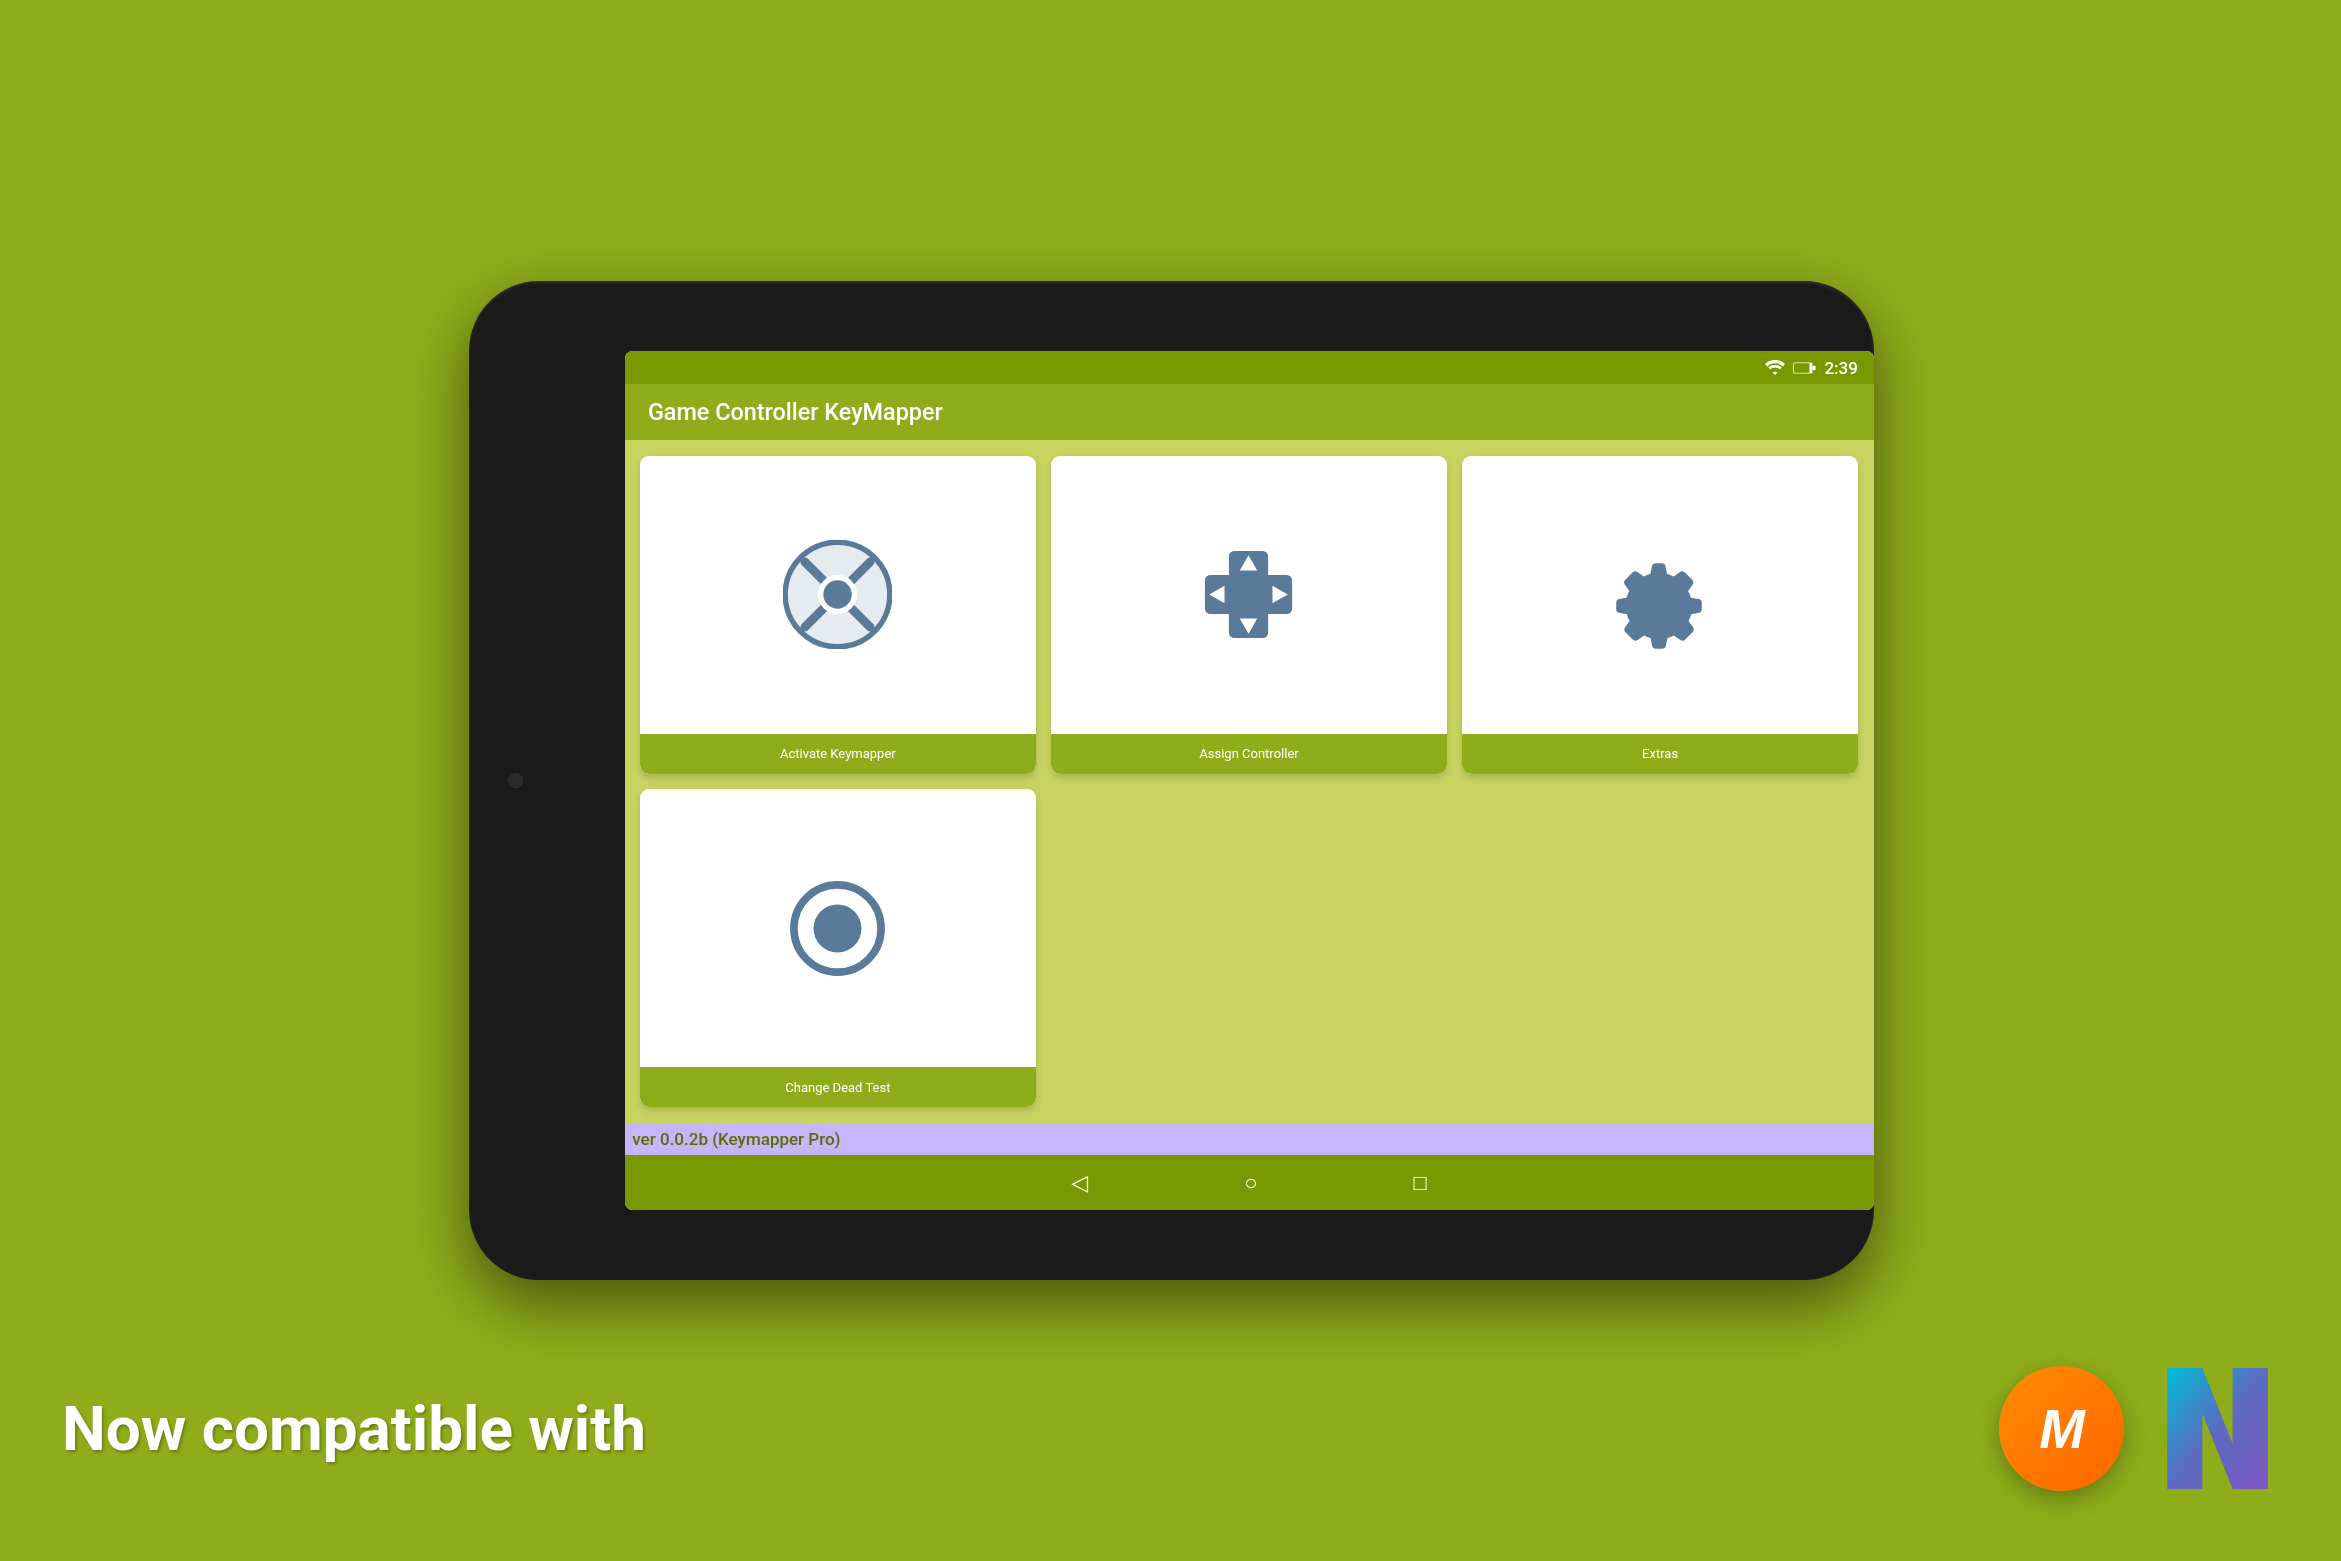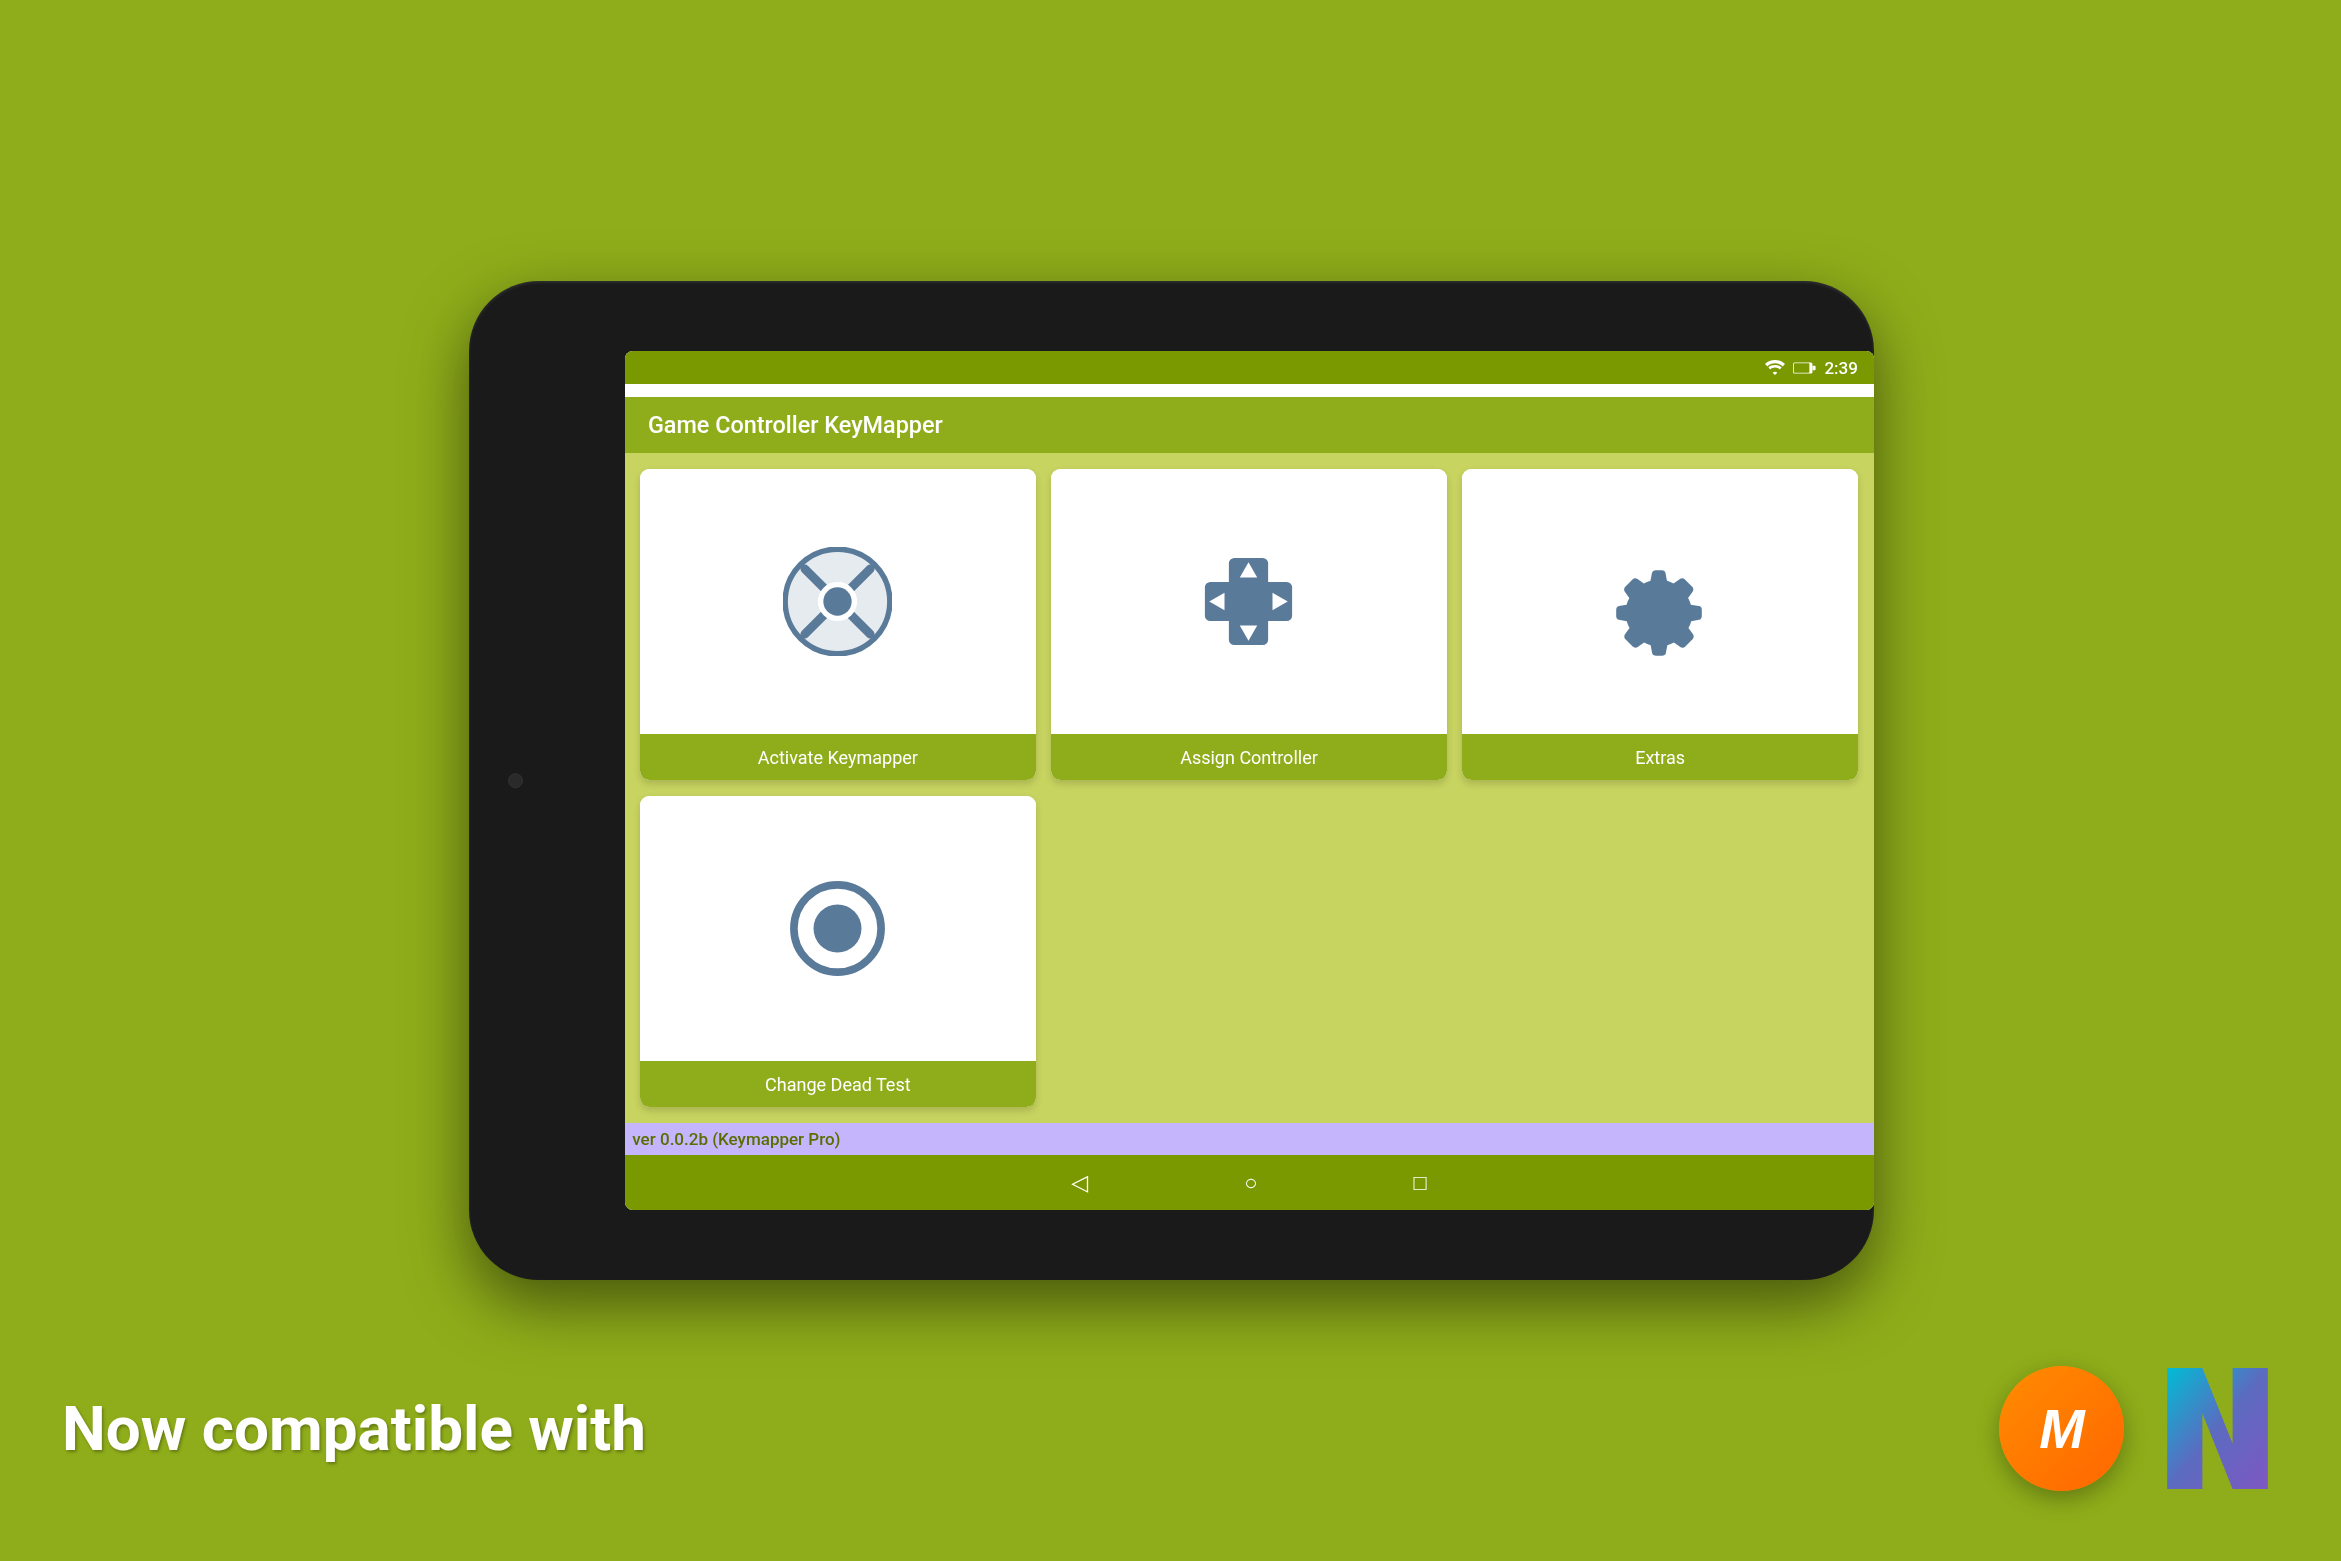--- a/index.html
+++ b/index.html
@@ -77,21 +77,20 @@
     }
 
     
     .app-bar {
       background: #8fad1a;
       height: 56px;
       display: flex;
       align-items: center;
       padding: 0 23.4px;
       flex-shrink: 0;
-      margin-top: 13px;
     }
     .app-title {
       color: white;
       font-size: 23.4px;
       font-weight: 500;
     }
 
     
     .main-content {
       flex: 1;
@@ -127,21 +126,21 @@
       background: white;
       padding: 23.4px;
     }
     .card-label-area {
       background: #8fad1a;
       padding: 12.5px 7.8px;
       text-align: center;
     }
     .card-label {
       color: white;
-      font-size: 18px;
+      font-size: 13px;
       font-weight: 400;
     }
 
     
     .version-bar {
       background: #c4b5fd;
       padding: 6.2px 7.8px;
       flex-shrink: 0;
     }
     .version-text {

